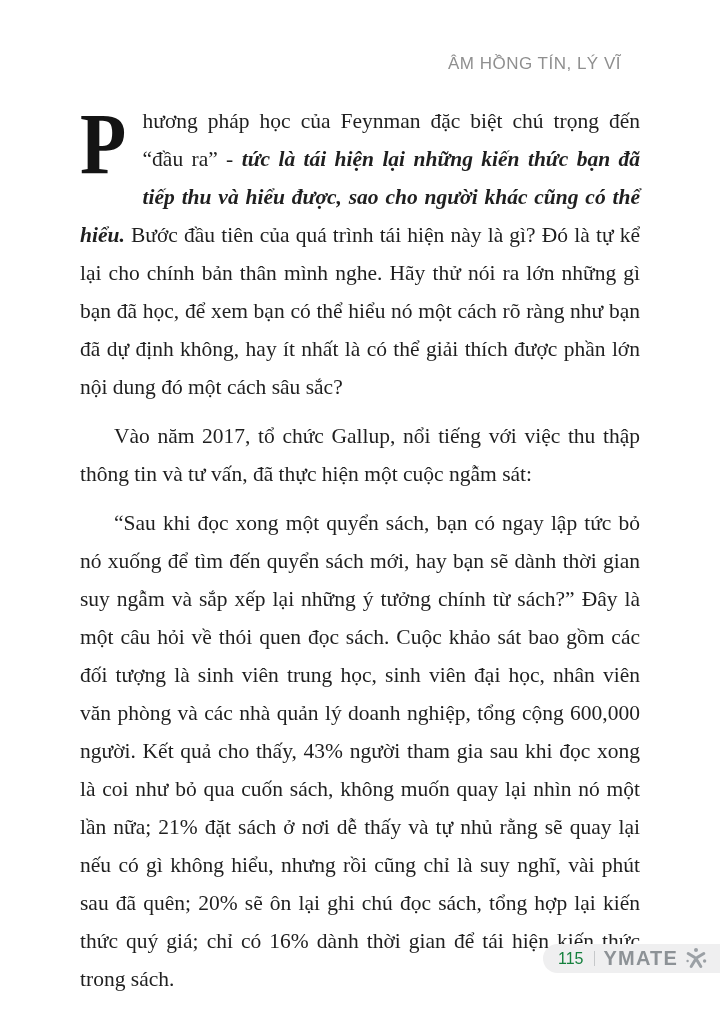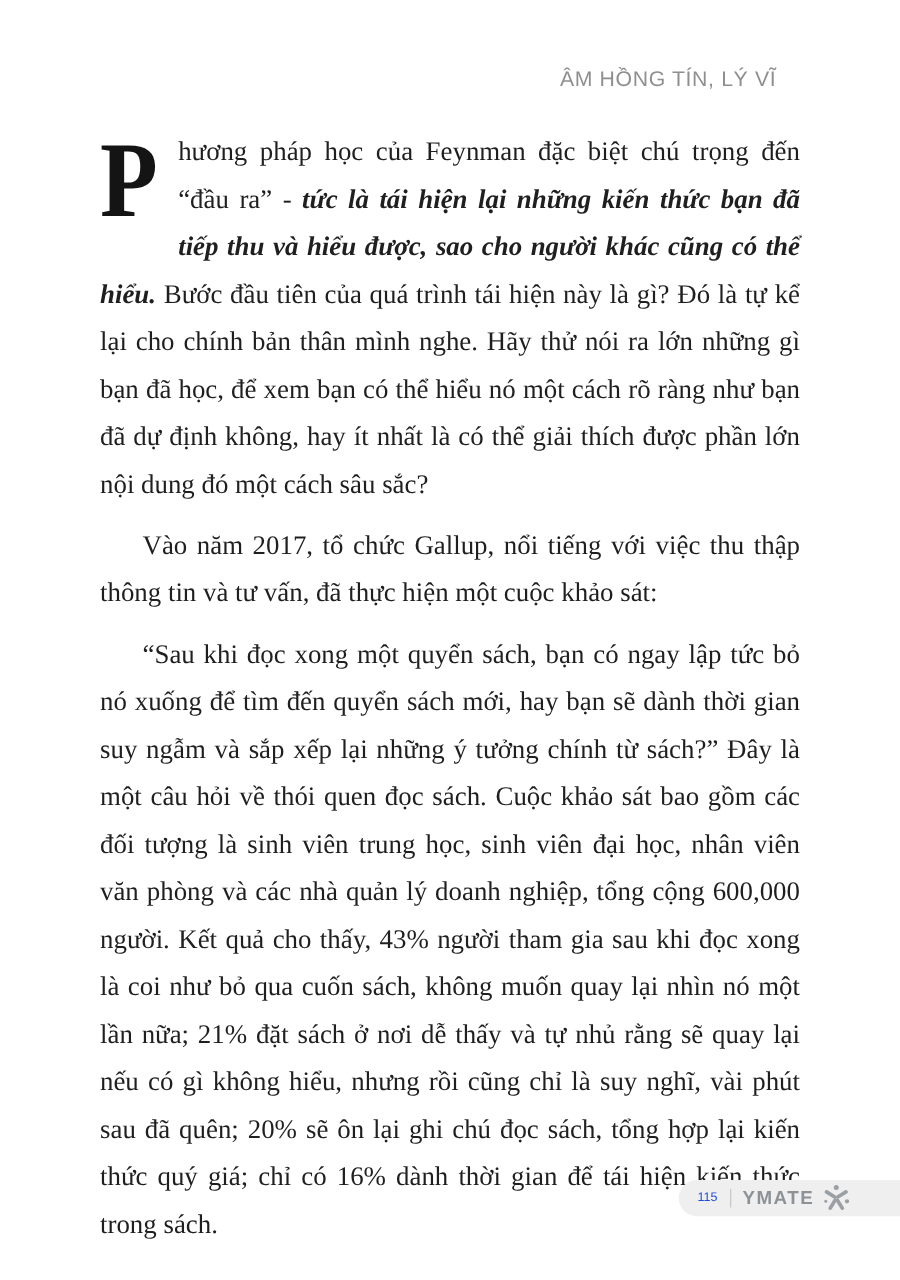--- a/index.html
+++ b/index.html
@@ -72,53 +72,53 @@
     background: #efeff0;
     border-radius: 15px 0 0 15px;
     display: flex;
     align-items: center;
     padding-left: 15px;
     box-sizing: border-box;
     font-family: "Liberation Sans", sans-serif;
     color: #8d9296;
   }
   .footer-pagenum {
-    font-size: 10px;
-    color: #1d4ed8;
+    font-size: 16px;
+    color: #15803d;
     text-align: center;
   }
   .footer-divider {
     width: 1px;
     height: 15px;
     background: #c6c8ca;
     margin: 0 9px 0 10px;
   }
   .footer-brand {
-    font-size: 15px;
+    font-size: 20px;
     font-weight: 700;
     letter-spacing: 1.2px;
     color: #8d9296;
   }
   .footer-logo {
     margin-left: 6px;
     display: inline-flex;
   }
 </style>
 </head>
 <body>
 
 <div class="running-header">ÂM HỒNG TÍN, LÝ VĨ</div>
 
 <div class="page-body">
 
   <p class="para">
     <span class="dropcap">P</span><span>hương pháp học của Feynman đặc biệt chú trọng đến “đầu ra” - </span><span class="bold-italic">tức là tái hiện lại những kiến thức bạn đã tiếp thu và hiểu được, sao cho người khác cũng có thể hiểu.</span><span> Bước đầu tiên của quá trình tái hiện này là gì? Đó là tự kể lại cho chính bản thân mình nghe. Hãy thử nói ra lớn những gì bạn đã học, để xem bạn có thể hiểu nó một cách rõ ràng như bạn đã dự định không, hay ít nhất là có thể giải thích được phần lớn nội dung đó một cách sâu sắc?</span>
   </p>
 
-  <p class="para indent">Vào năm 2017, tổ chức Gallup, nổi tiếng với việc thu thập thông tin và tư vấn, đã thực hiện một cuộc khảo sát:</p>
+  <p class="para indent">Vào năm 2017, tổ chức Gallup, nổi tiếng với việc thu thập thông tin và tư vấn, đã thực hiện một cuộc ngẫm sát:</p>
 
   <p class="para indent">“Sau khi đọc xong một quyển sách, bạn có ngay lập tức bỏ nó xuống để tìm đến quyển sách mới, hay bạn sẽ dành thời gian suy ngẫm và sắp xếp lại những ý tưởng chính từ sách?” Đây là một câu hỏi về thói quen đọc sách. Cuộc khảo sát bao gồm các đối tượng là sinh viên trung học, sinh viên đại học, nhân viên văn phòng và các nhà quản lý doanh nghiệp, tổng cộng 600,000 người. Kết quả cho thấy, 43% người tham gia sau khi đọc xong là coi như bỏ qua cuốn sách, không muốn quay lại nhìn nó một lần nữa; 21% đặt sách ở nơi dễ thấy và tự nhủ rằng sẽ quay lại nếu có gì không hiểu, nhưng rồi cũng chỉ là suy nghĩ, vài phút sau đã quên; 20% sẽ ôn lại ghi chú đọc sách, tổng hợp lại kiến thức quý giá; chỉ có 16% dành thời gian để tái hiện kiến thức trong sách.</p>
 
 </div>
 
 <div class="footer-pill">
   <span class="footer-pagenum">115</span>
   <span class="footer-divider"></span>
   <span class="footer-brand">YMATE</span>
   <span class="footer-logo">

